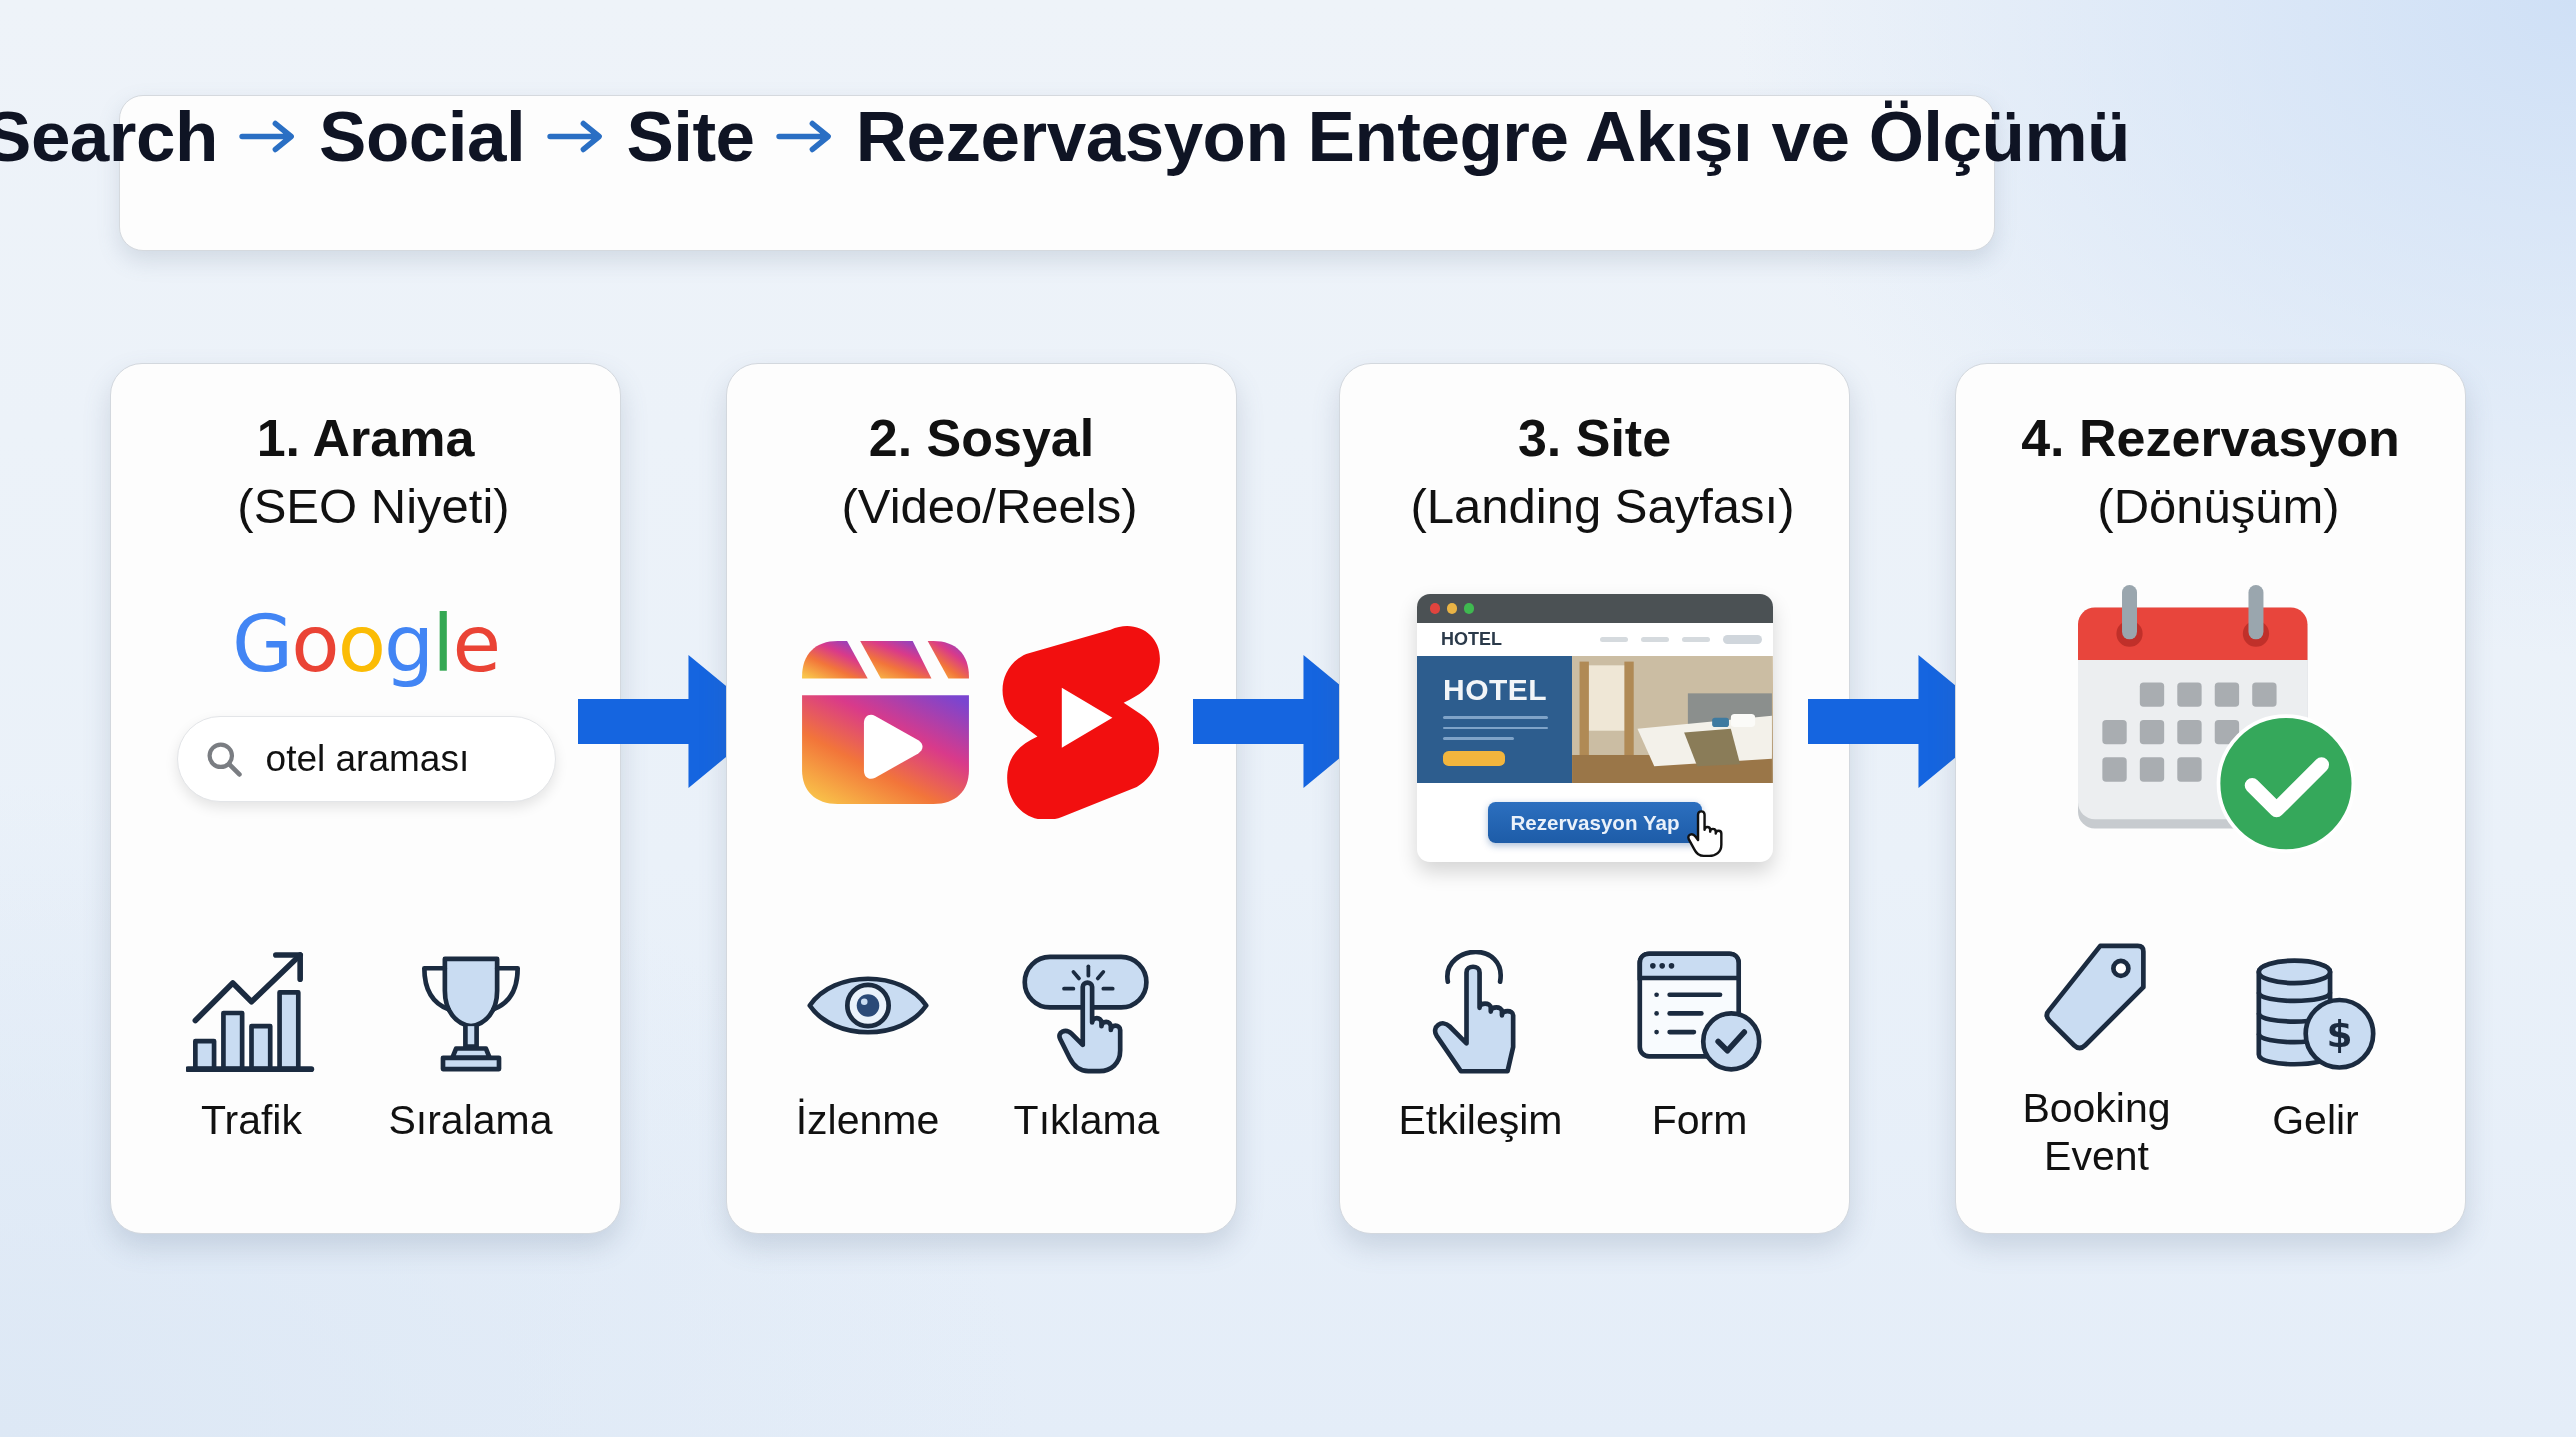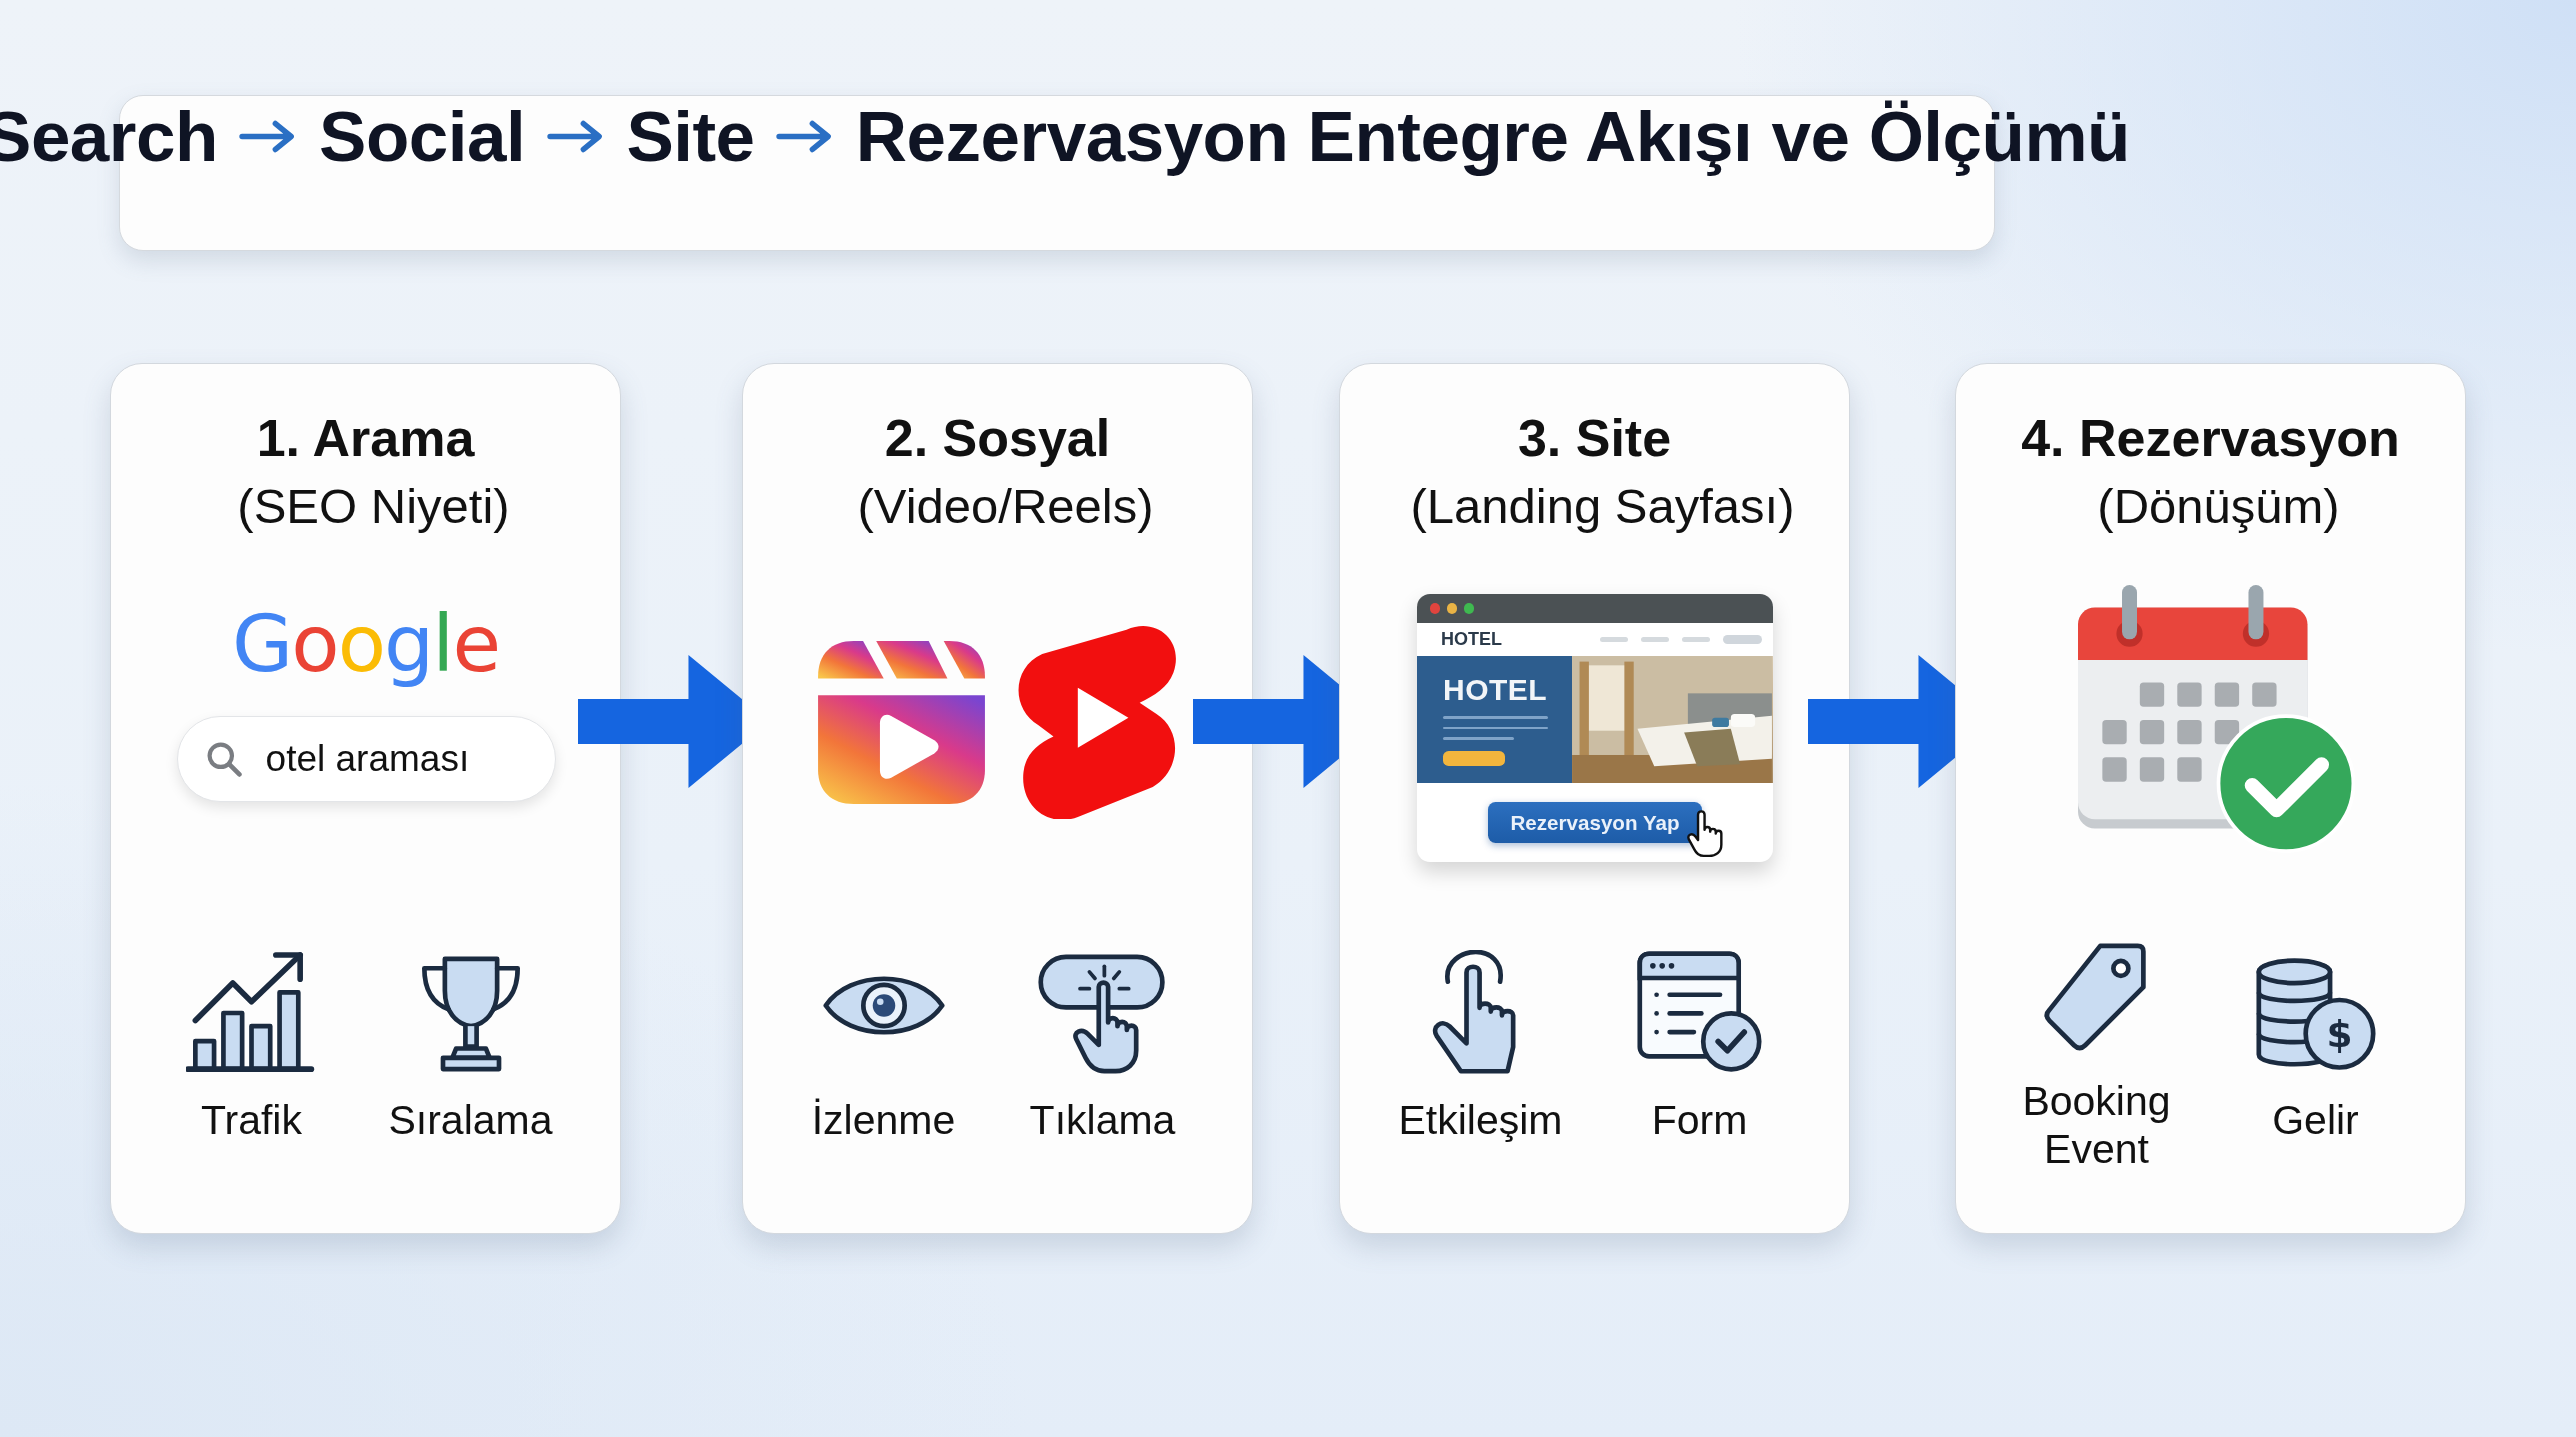--- a/index.html
+++ b/index.html
@@ -160,21 +160,21 @@
       </div>
       <div class="metric-label">Sıralama</div>
     </div>
   </div>
 </div>
 
 <svg class="flow-arrow" style="left:578px;" viewBox="0 0 204 142">
   <path d="M0 47 H118 V0 L204 71 L118 142 V95 H0 Z" fill="#1565e0"></path>
 </svg>
 
-<div class="card" style="left:726px;margin-left:16px;">
+<div class="card" style="left:726px;">
   <div class="card-heading">2. Sosyal</div>
   <div class="card-sub">(Video/Reels)</div>
 
   <svg style="position:absolute; left:75px; top:275px;" width="167" height="165" viewBox="0 0 178 176">
     <defs>
       <linearGradient id="reelsG" x1="0.1" y1="1" x2="0.9" y2="0">
         <stop offset="0" stop-color="#f9c54a"></stop>
         <stop offset="0.35" stop-color="#f2753a"></stop>
         <stop offset="0.65" stop-color="#d93a8a"></stop>
         <stop offset="1" stop-color="#7a45d0"></stop>
@@ -346,21 +346,21 @@
   </svg>
 
   <div class="metrics">
     <div class="metric" style="left:28px;">
       <div class="icon-wrap" style="height:122px; align-items:center;">
         <svg width="105" height="109" viewBox="0 0 112 116">
           <path d="M60 4 H100 C104 4 106 6 106 10 V48 L44 110 C40 114 36 114 32 110 L6 84 C2 80 2 76 6 72 Z" fill="#c9dcf2" stroke="#1b2b40" stroke-width="5" stroke-linejoin="round"></path>
           <circle cx="82" cy="28" r="8" fill="#fff" stroke="#1b2b40" stroke-width="5"></circle>
         </svg>
       </div>
-      <div class="metric-label" style="margin-top:20px;">
+      <div class="metric-label" style="margin-top:27px;">
         <div>Booking</div>
         <div>Event</div>
       </div>
     </div>
     <div class="metric" style="left:247px;">
       <div class="icon-wrap">
         <svg width="122" height="120" viewBox="0 0 130 128">
           <g fill="#c9dcf2" stroke="#1b2b40" stroke-width="5">
             <path d="M4 18 C4 4 80 4 80 18 V106 C80 120 4 120 4 106 Z"></path>
             <ellipse cx="42" cy="18" rx="38" ry="12"></ellipse>

